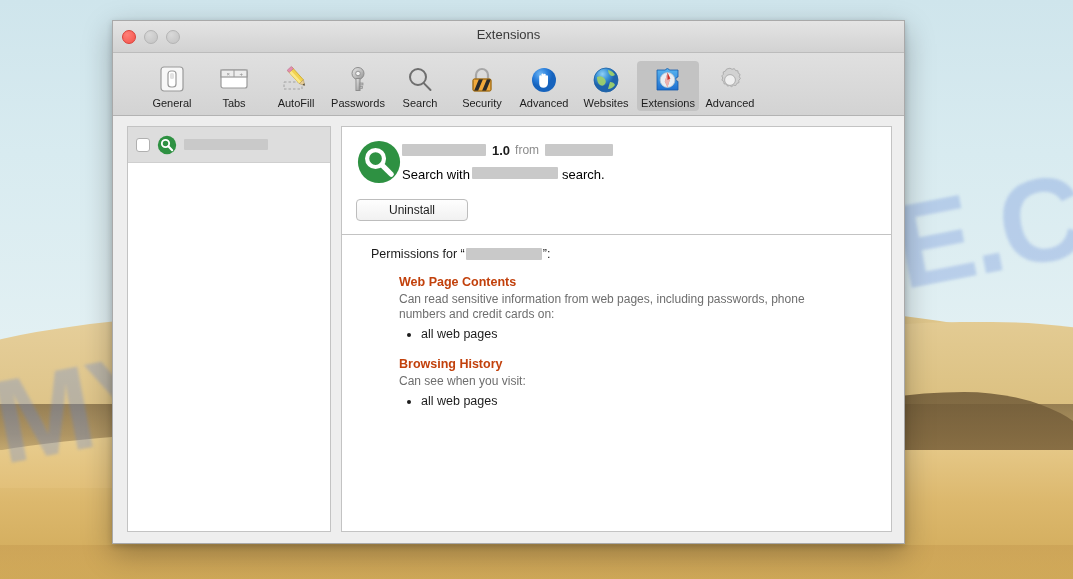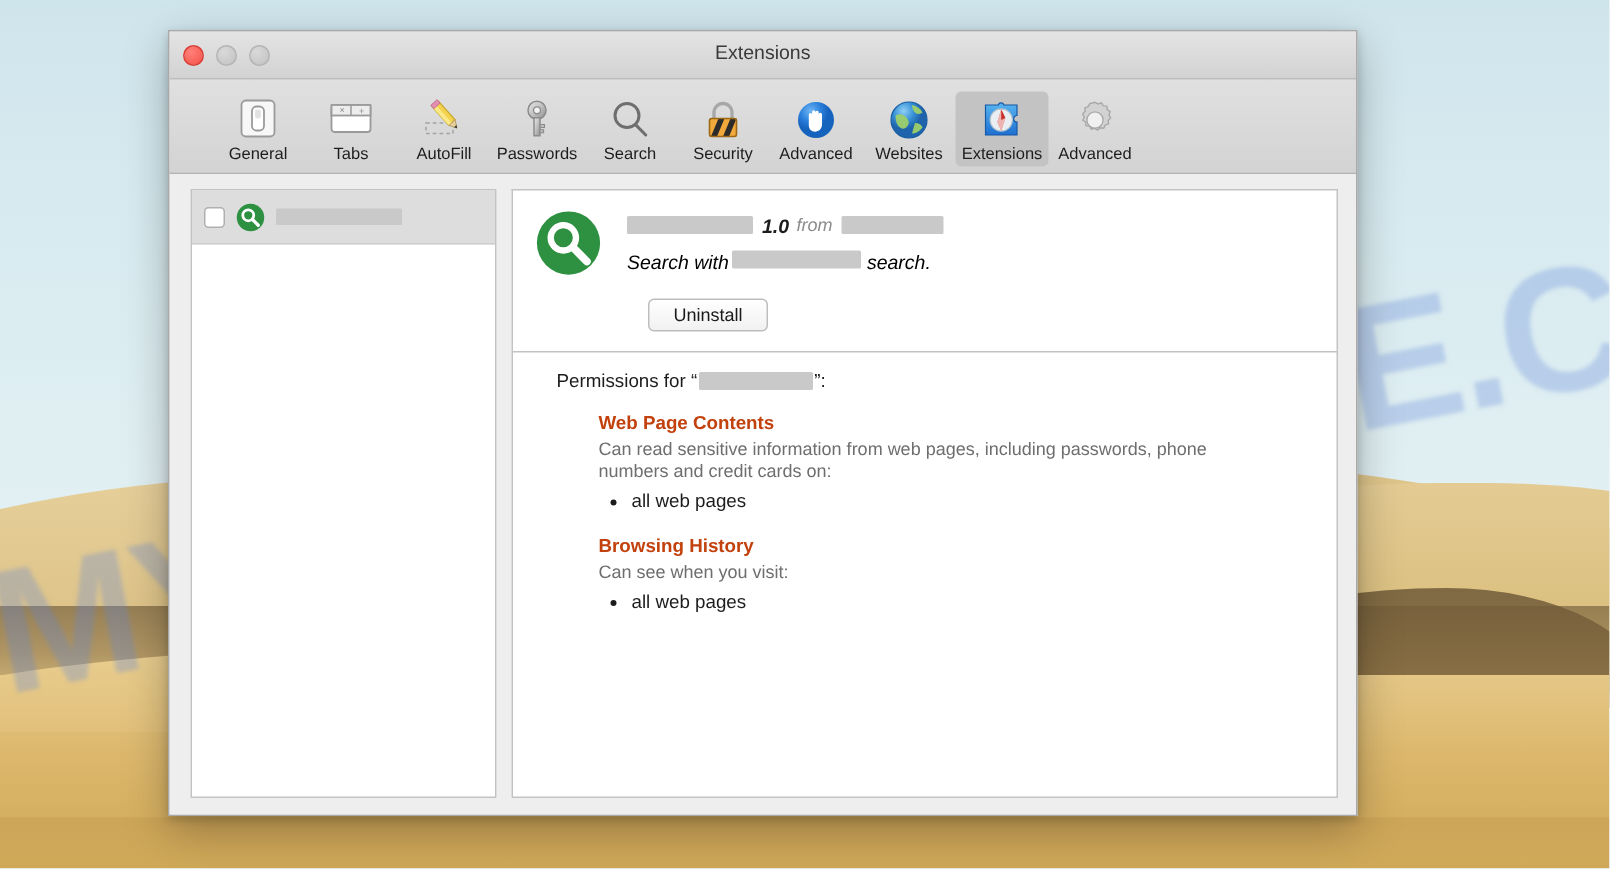--- a/index.html
+++ b/index.html
@@ -232,22 +232,21 @@
   .detail-head {
     background: #ffffff;
     border: 1px solid #c3c3c3;
     border-bottom: none;
     padding: 12px 14px 12px 14px;
     box-sizing: border-box;
     height: 108px;
   }
   .head-row {
     display: flex;
-    gap: 16px;
-    font-style: italic;
+    gap: 0;
   }
   .head-txt { padding-top: 3px; flex: 1; }
   .line1 {
     display: flex;
     align-items: center;
     gap: 0px;
     font-size: 13px;
     color: #1c1c1c;
     height: 16px;
   }
@@ -259,27 +258,26 @@
     font-size: 13px;
     color: #000000;
     margin-top: 9px;
     display: flex;
     align-items: flex-start;
     height: 16px;
   }
   .line2 .srch { width: 86px; height: 12px; margin: 0 4px 0 2px; }
   .btn-uninstall {
     margin-top: 14px;
-    margin-left: 76px;
     font-size: 12px;
     color: #1a1a1a;
     background: linear-gradient(to bottom, #fefefe 0%, #f1f1f1 100%);
     border: 1px solid #bdbdbd;
     border-radius: 4px;
-    padding: 3px 16px;
+    padding: 3px 32px;
     cursor: default;
     display: inline-block;
   }
 
   .detail-body {
     flex: 1;
     background: #ffffff;
     border: 1px solid #c3c3c3;
     padding: 12px 16px 14px 29px;
     box-sizing: border-box;

